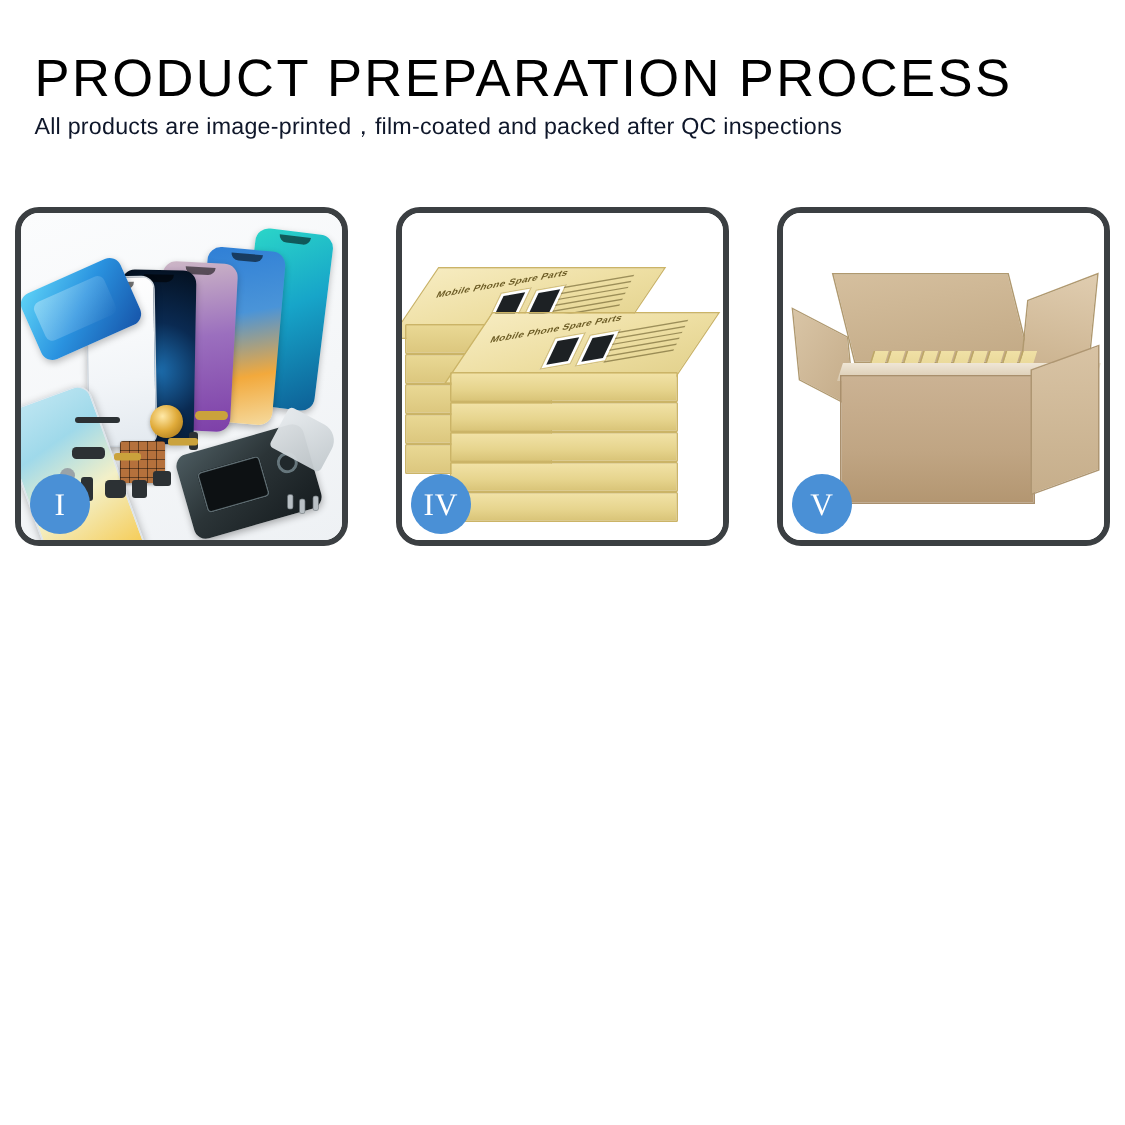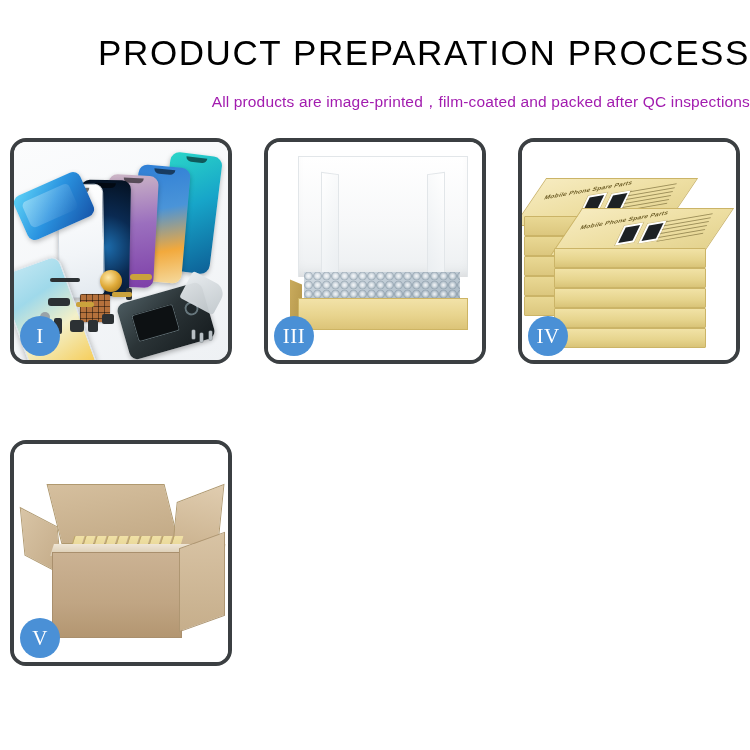--- a/index.html
+++ b/index.html
@@ -16,35 +16,36 @@
   .page {
     position: relative;
     width: 750px;
     height: 750px;
     box-sizing: border-box;
   }
 
   
   .header {
     padding-top: 34px;
-    text-align: right;
+    text-align: left;
+    padding-left: 23px;
   }
   .main-title {
     font-size: 35px;
     font-weight: 500;
     letter-spacing: 1.6px;
     color: #000000;
     line-height: 1.1;
     white-space: nowrap;
   }
   .sub-title {
     font-size: 15.5px;
     font-weight: 400;
-    color: #a21caf;
-    margin-top: 19px;
+    color: #0f172a;
+    margin-top: 1px;
     letter-spacing: .15px;
     white-space: nowrap;
   }
 
   
   .grid {
     position: absolute;
     left: 10px;
     top: 138px;
     width: 730px;
@@ -569,33 +570,20 @@
         <div class="screws">
           <i style="left:0; top:0;"></i>
           <i style="left:8px; top:3px;"></i>
           <i style="left:17px; top:1px;"></i>
         </div>
       </div>
       <div class="badge">I</div>
     </div>
 
 
-    <div class="panel">
-      <div class="panel-stage p3-stage">
-        <div class="b3-lid">
-          <span class="b3-lid-flapL"></span>
-          <span class="b3-lid-flapR"></span>
-        </div>
-        <div class="b3-left"></div>
-        <div class="b3-right"></div>
-        <div class="b3-contents"></div>
-        <div class="b3-front"></div>
-      </div>
-      <div class="badge">III</div>
-    </div>
 
     <div class="panel">
       <div class="panel-stage p4-stage">
 
         <div class="lidtop" style="left:8px; top:36px;">
           <span class="lid-label">Mobile Phone Spare Parts</span>
           <span class="lid-win" style="left:54px; top:14px;">
               <i></i>
             </span>
           <span class="lid-win" style="left:76px; top:12px;">

